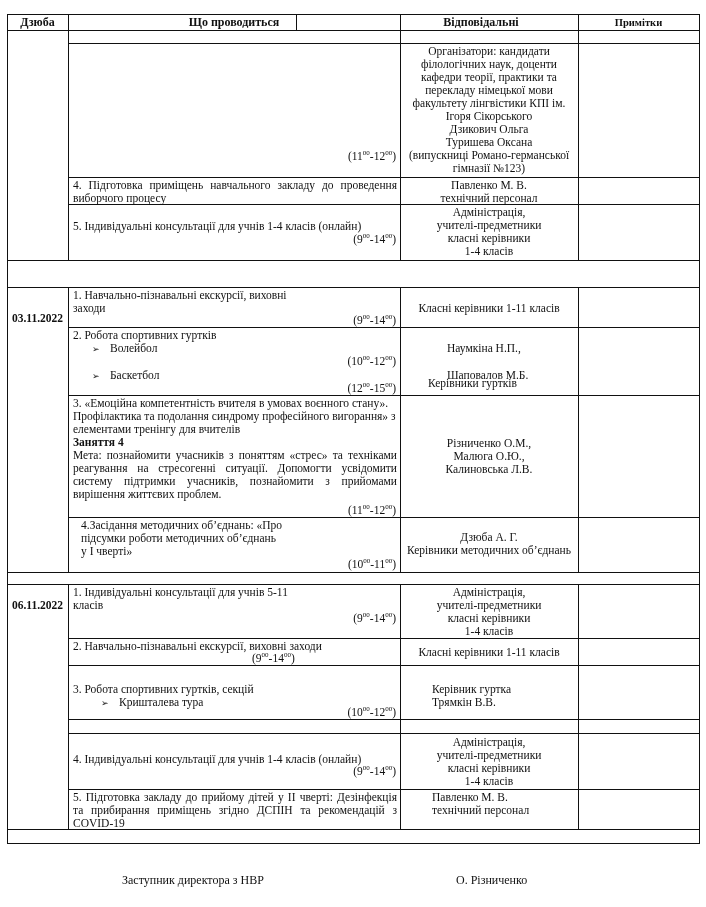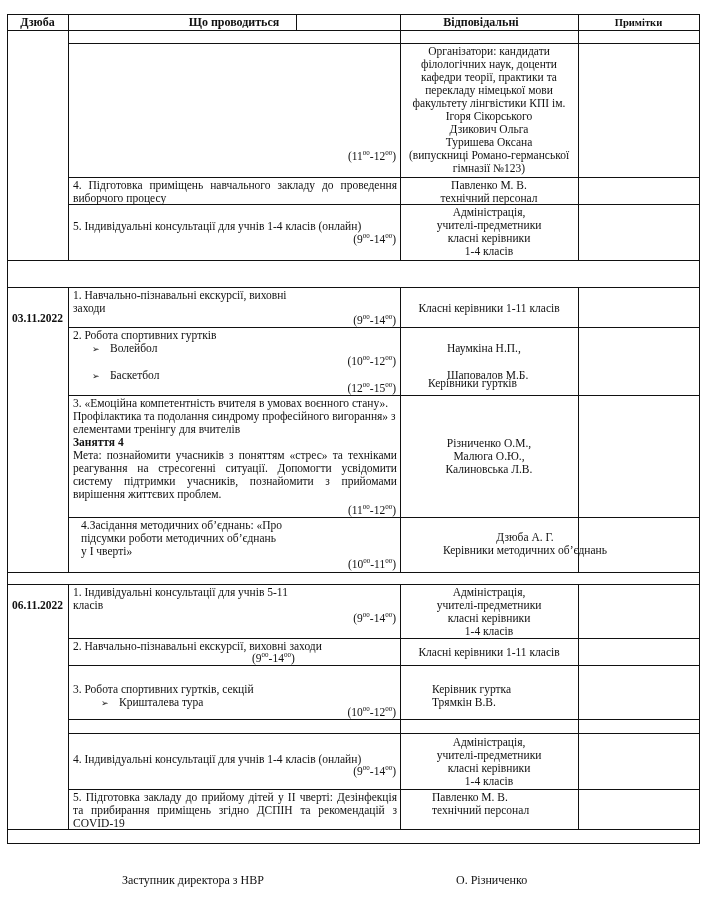--- a/index.html
+++ b/index.html
@@ -105,21 +105,21 @@
 </div>
 <div class="time" style="right:310px; top:504px;"><span>(</span><span>11</span><sup>00</sup><span>-</span><span>12</span><sup>00</sup><span>)</span></div>
 <div class="abs txt center" style="left:400px; top:437px; width:178px;">Різниченко О.М.,
 Малюга О.Ю.,
 Калиновська Л.В.</div>
 
 <div class="abs txt" style="left:81px; top:519px; width:316px;">4.Засідання методичних об’єднань: «Про
    підсумки роботи методичних об’єднань
    у І чверті»</div>
 <div class="time" style="right:310px; top:558px;"><span>(</span><span>10</span><sup>00</sup><span>-</span><span>11</span><sup>00</sup><span>)</span></div>
-<div class="abs txt center" style="left:400px; top:531px; width:178px;margin-left:36px;">Дзюба А. Г.
+<div class="abs txt center" style="left:400px; top:531px; width:178px;">Дзюба А. Г.
 Керівники методичних об’єднань</div>
 
 <div class="abs" style="left:7px; top:599px; width:61px; text-align:center; font-weight:bold;">06.11.2022</div>
 
 <div class="abs txt" style="left:73px; top:586px; width:324px;">1. Індивідуальні консультації для учнів 5-11
    класів</div>
 <div class="time" style="right:310px; top:612px;"><span>(</span><span>9</span><sup>00</sup><span>-</span><span>14</span><sup>00</sup><span>)</span></div>
 <div class="abs txt center" style="left:400px; top:586px; width:178px;">Адміністрація,
 учителі-предметники
 класні керівники

